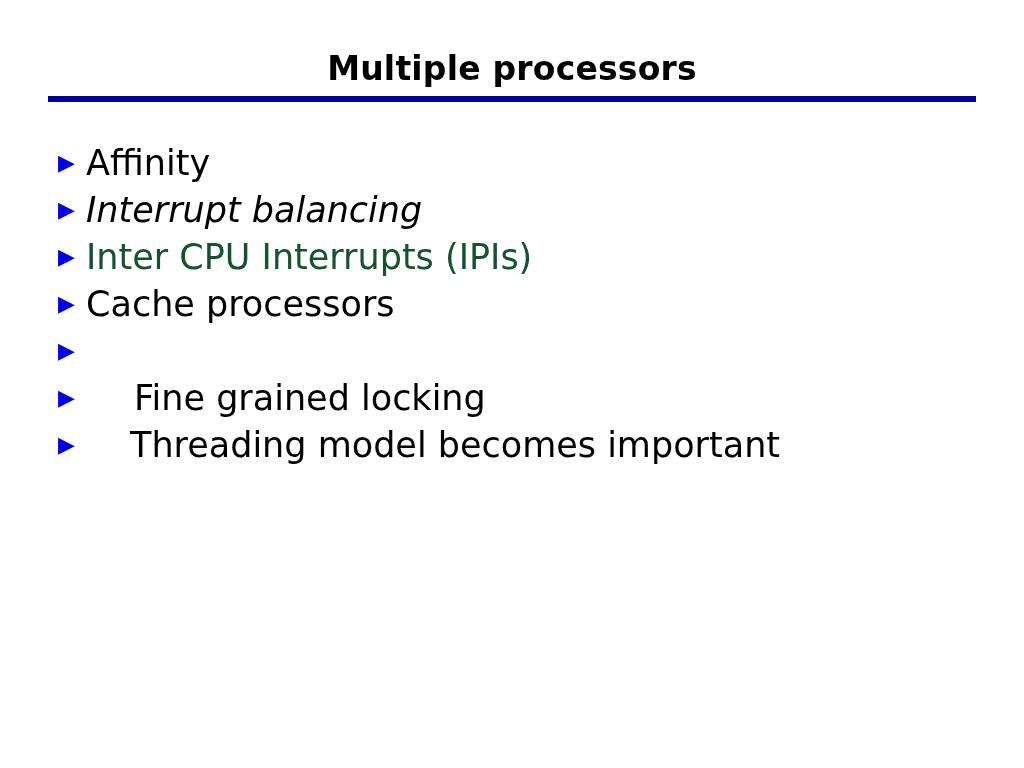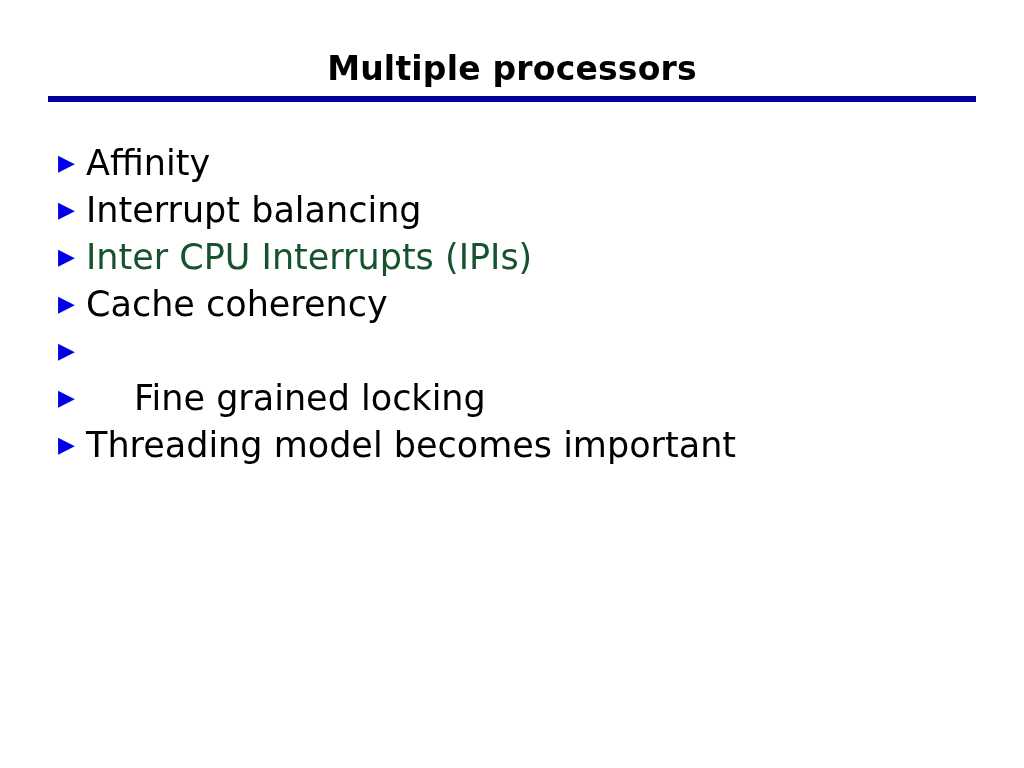--- a/index.html
+++ b/index.html
@@ -89,42 +89,42 @@
 
   <ul class="bullet-list">
 
     <li class="bullet-item">
       <span class="bullet-marker" style="color: rgb(0, 0, 230);">▶</span>
       <span class="bullet-text" style="color: rgb(0, 0, 0); text-align: right;">Affinity</span>
     </li>
 
     <li class="bullet-item">
       <span class="bullet-marker" style="color: rgb(0, 0, 230);">▶</span>
-      <span class="bullet-text" style="color: rgb(0, 0, 0);">Interrupt balancing</span>
+      <span class="bullet-text" style="color: rgb(0, 0, 0); font-style: italic;">Interrupt balancing</span>
     </li>
 
     <li class="bullet-item">
       <span class="bullet-marker" style="color: rgb(0, 0, 230);">▶</span>
       <span class="bullet-text" style="color: #14532d;">Inter CPU Interrupts (IPIs)</span>
     </li>
 
     <li class="bullet-item">
       <span class="bullet-marker" style="color: rgb(0, 0, 230);">▶</span>
-      <span class="bullet-text" style="color: rgb(0, 0, 0);">Cache coherency</span>
+      <span class="bullet-text" style="color: rgb(0, 0, 0);">Cache processors</span>
     </li>
 
     <li class="bullet-item">
       <span class="bullet-marker" style="color: rgb(0, 0, 230);">▶</span>
     </li>
 
     <li class="bullet-item">
       <span class="bullet-marker" style="color: rgb(0, 0, 230);">▶</span>
       <span class="bullet-text" style="color: rgb(0, 0, 0); margin-left: 48px;">Fine grained locking</span>
     </li>
 
     <li class="bullet-item">
       <span class="bullet-marker" style="color: rgb(0, 0, 230);">▶</span>
-      <span class="bullet-text" style="color: rgb(0, 0, 0);">Threading model becomes important</span>
+      <span class="bullet-text" style="color: rgb(0, 0, 0); margin-left: 44px;">Threading model becomes important</span>
     </li>
 
   </ul>
 
 </div>
 
 </body></html>

